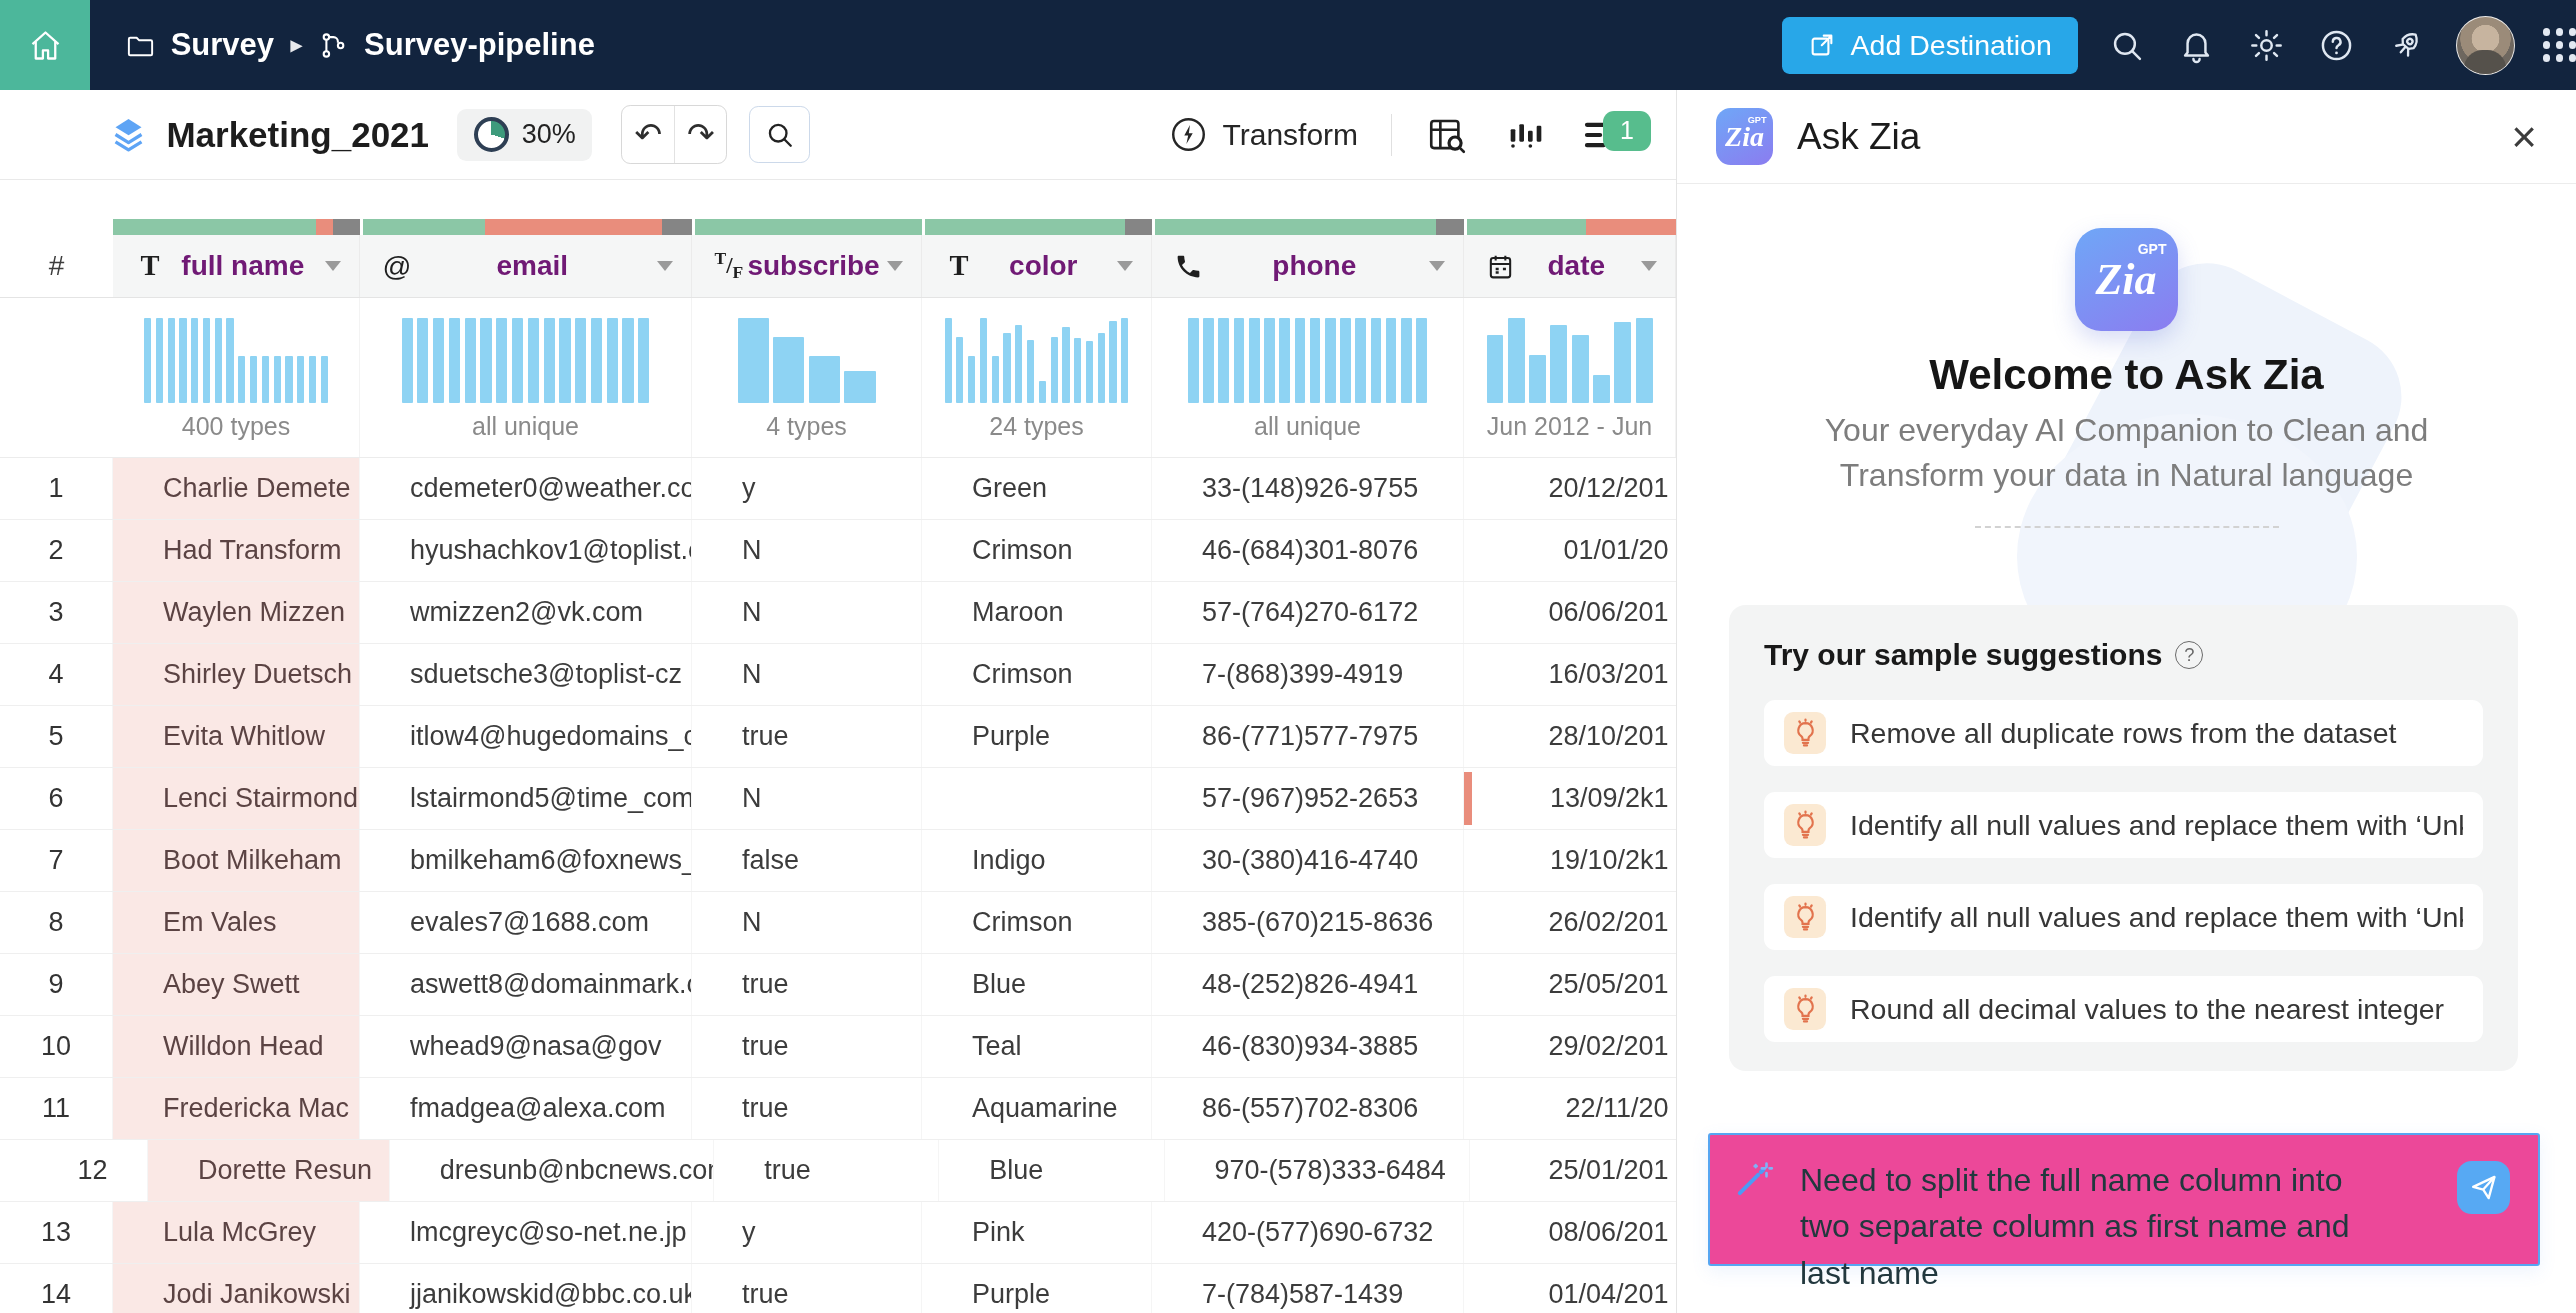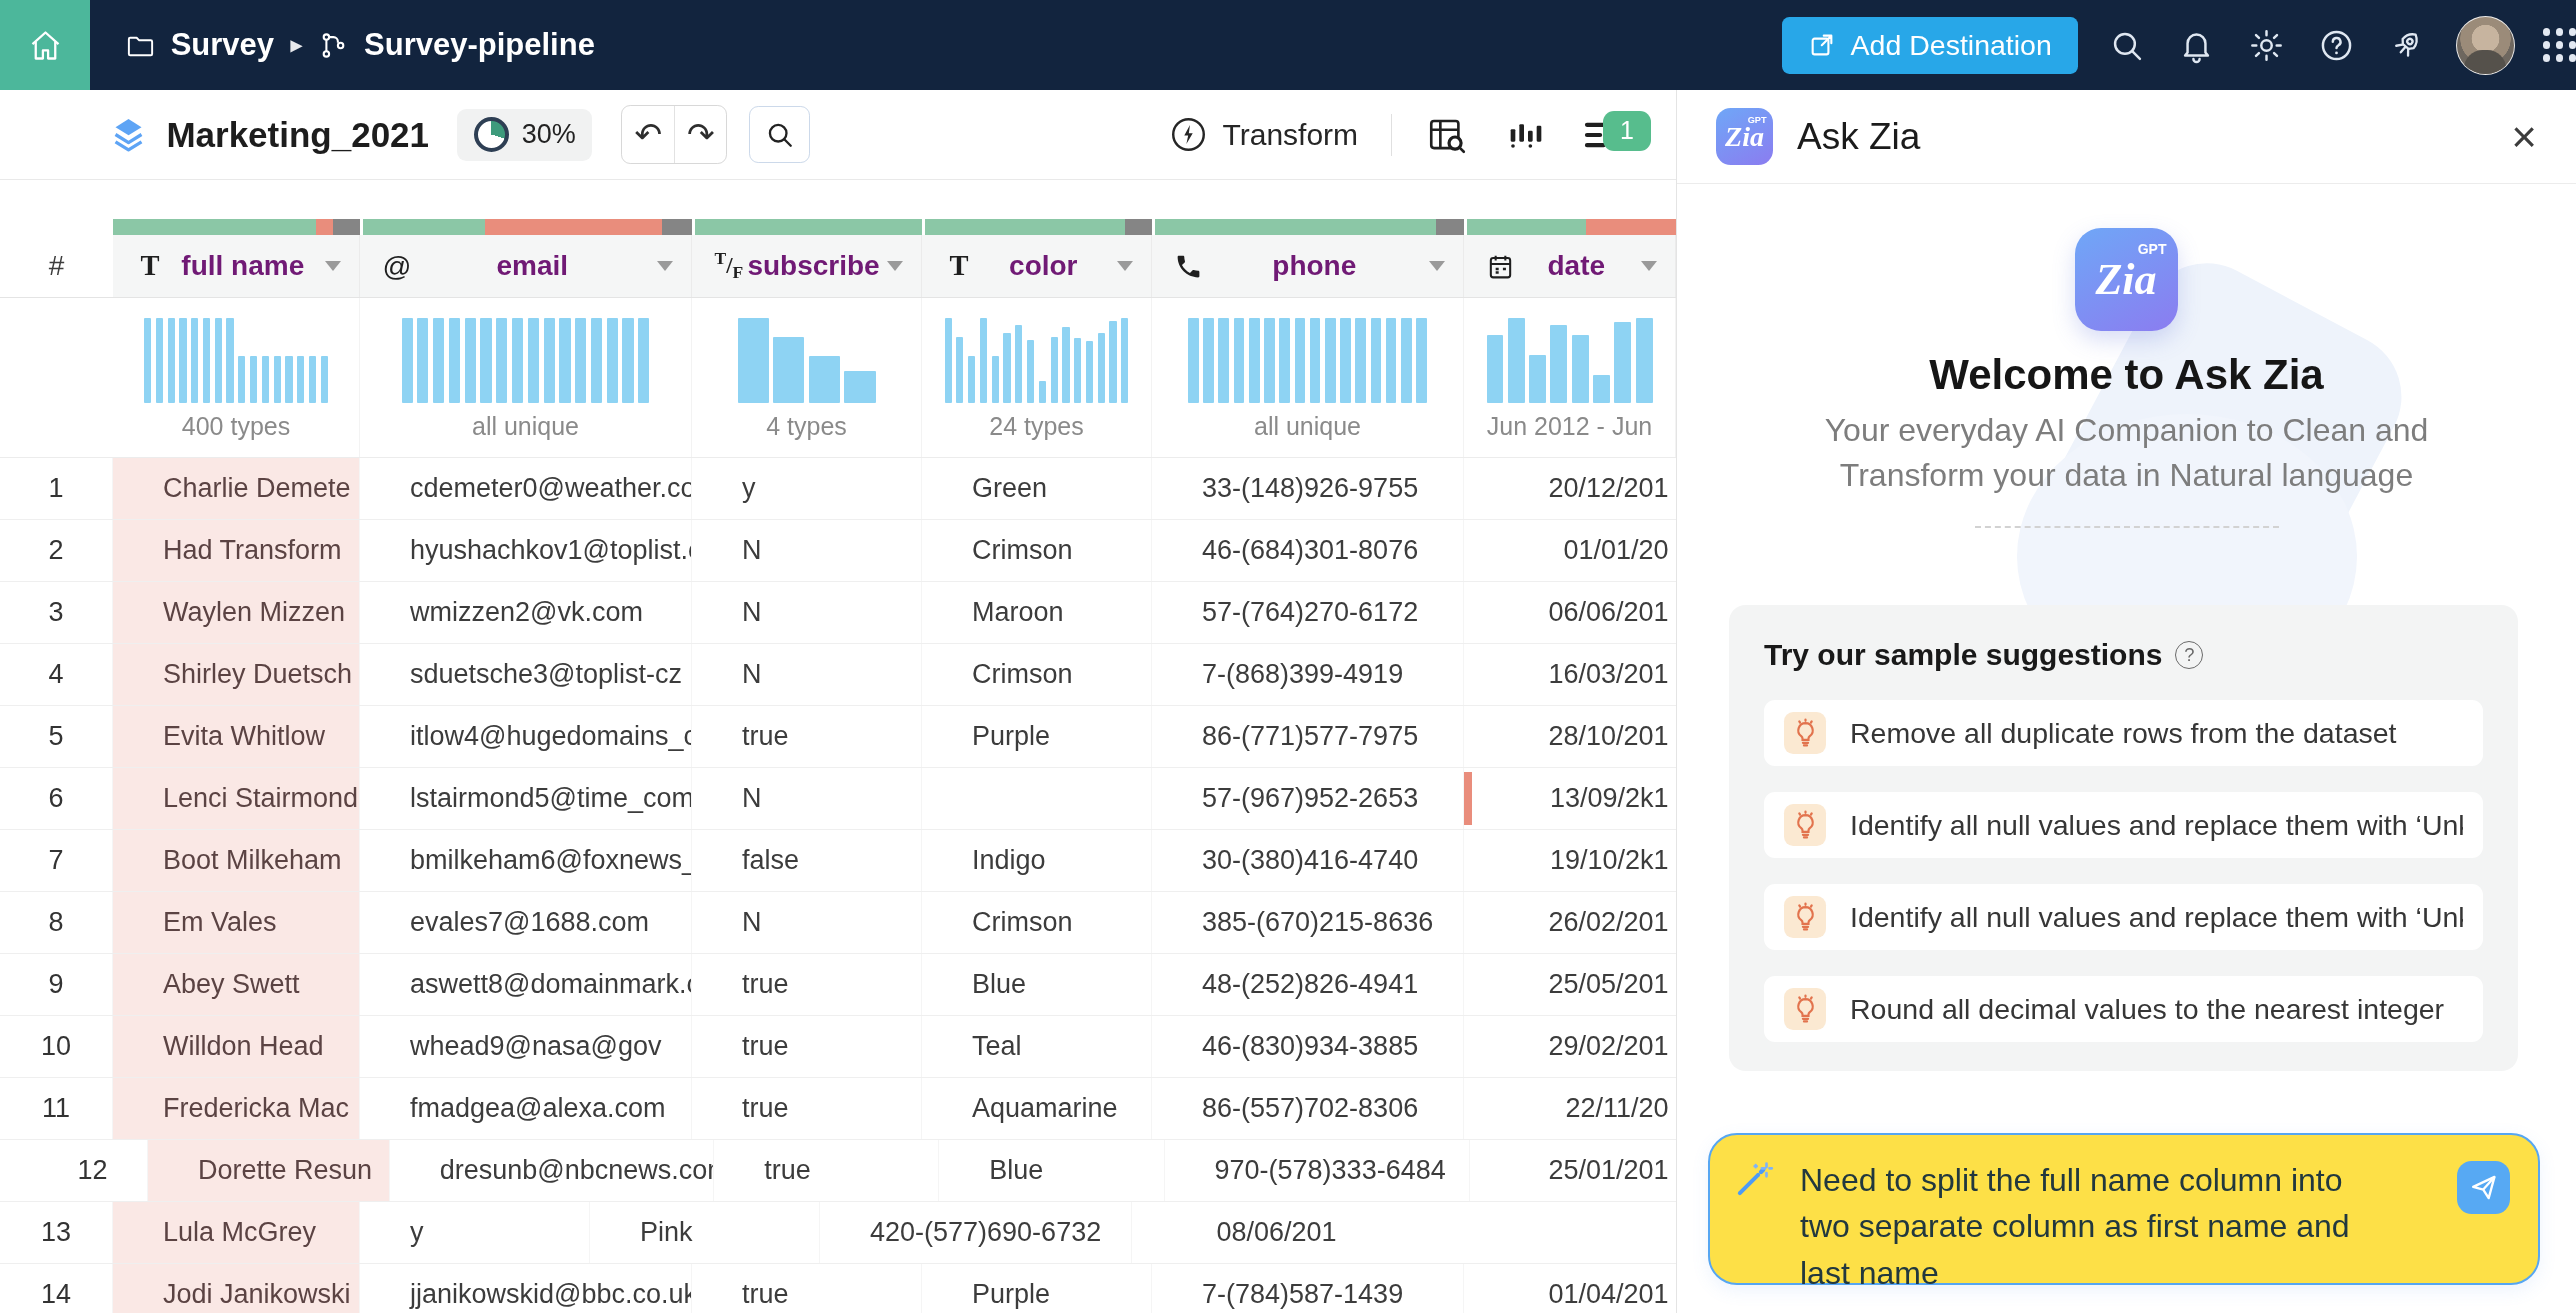--- a/index.html
+++ b/index.html
@@ -95,21 +95,21 @@
 .w-sub{position:absolute;top:224px;left:50%;transform:translateX(-50%);width:708px;text-align:center;font-size:32px;line-height:1.42;color:#7d7d7d;z-index:1}
 .w-dash{position:absolute;top:342px;left:50%;margin-left:-152px;width:304px;border-top:2.8px dashed #d2d2d2;z-index:1}
 .sugg-card{position:absolute;top:421px;left:52px;width:789px;height:466px;background:#f3f4f4;border-radius:16.6px;padding:33px 35px;z-index:1}
 .sugg-title-row{display:flex;align-items:center;gap:13px}
 .sugg-title{font-size:30px;font-weight:600;color:#191919}
 .help-circ{width:28px;height:28px;border-radius:50%;border:1.8px solid #6a6a6a;color:#6a6a6a;font-size:18.4px;display:flex;align-items:center;justify-content:center}
 .chips{margin-top:28px;display:flex;flex-direction:column;gap:26px}
 .chip{height:66px;background:#fff;border-radius:11px;display:flex;align-items:center;gap:24px;padding:0 20px;cursor:pointer}
 .bulb-box{width:42px;height:42px;border-radius:9.2px;background:var(--c-bulb_bg);display:flex;align-items:center;justify-content:center;flex:none}
 .chip-label{font-size:28.5px;color:#363636;white-space:nowrap;overflow:hidden}
-.zia-input{position:absolute;top:949px;left:31px;width:832px;height:152px;background:#fde047;border:2.8px solid #56A6F2;border-radius:29px;z-index:1;box-shadow:0 5.5px 16.6px rgba(90,150,240,.10)}
+.zia-input{position:absolute;top:949px;left:31px;width:832px;height:133px;background:#ec4899;border:2.8px solid #56A6F2;border-radius:3px;z-index:1;box-shadow:0 5.5px 16.6px rgba(90,150,240,.10)}
 .wand{position:absolute;left:24px;top:24px}
 .zi-text{position:absolute;left:90px;top:22px;width:589px;font-size:32px;line-height:1.45;color:#22383E;font-weight:500}
 .send-btn{position:absolute;right:28px;top:26px;width:53px;height:53px;border-radius:14.7px;background:var(--c-send_blue);border:none;display:flex;align-items:center;justify-content:center;cursor:pointer}
 svg{display:block}
 </style>
 </head>
 <body>
 
 <div class="app">
 
@@ -730,20 +730,23 @@
           <div class="cell cell-date" style="width: 212px; border-right: none;">
             <span>25/01/201</span>
           </div>
         </div>
         <div class="trow">
           <div class="cell cell-num" style="width: 113px;">
             <span>13</span>
           </div>
           <div class="cell cell-name" style="width: 247px;">
             <span>Lula McGrey</span>
+          </div>
+          <div class="cell" style="width: 332px;">
+            <span>lmcgreyc@so-net.ne.jp</span>
           </div>
           <div class="cell" style="width: 230px;">
             <span>y</span>
           </div>
           <div class="cell" style="width: 230px;">
             <span>Pink</span>
           </div>
           <div class="cell" style="width: 312px;">
             <span>420-(577)690-6732</span>
           </div>

